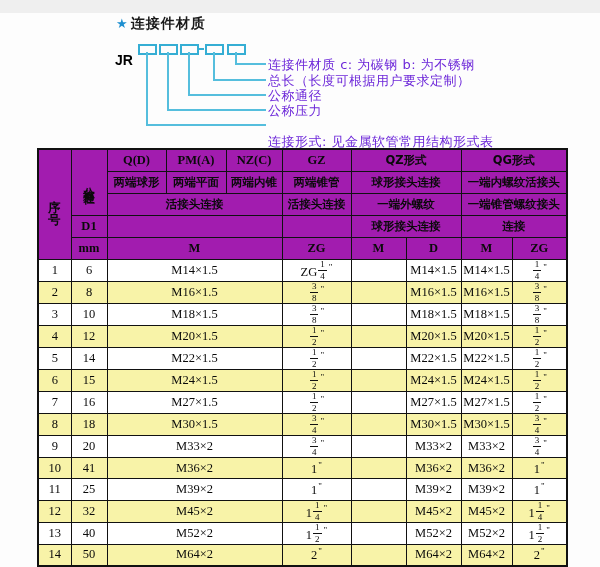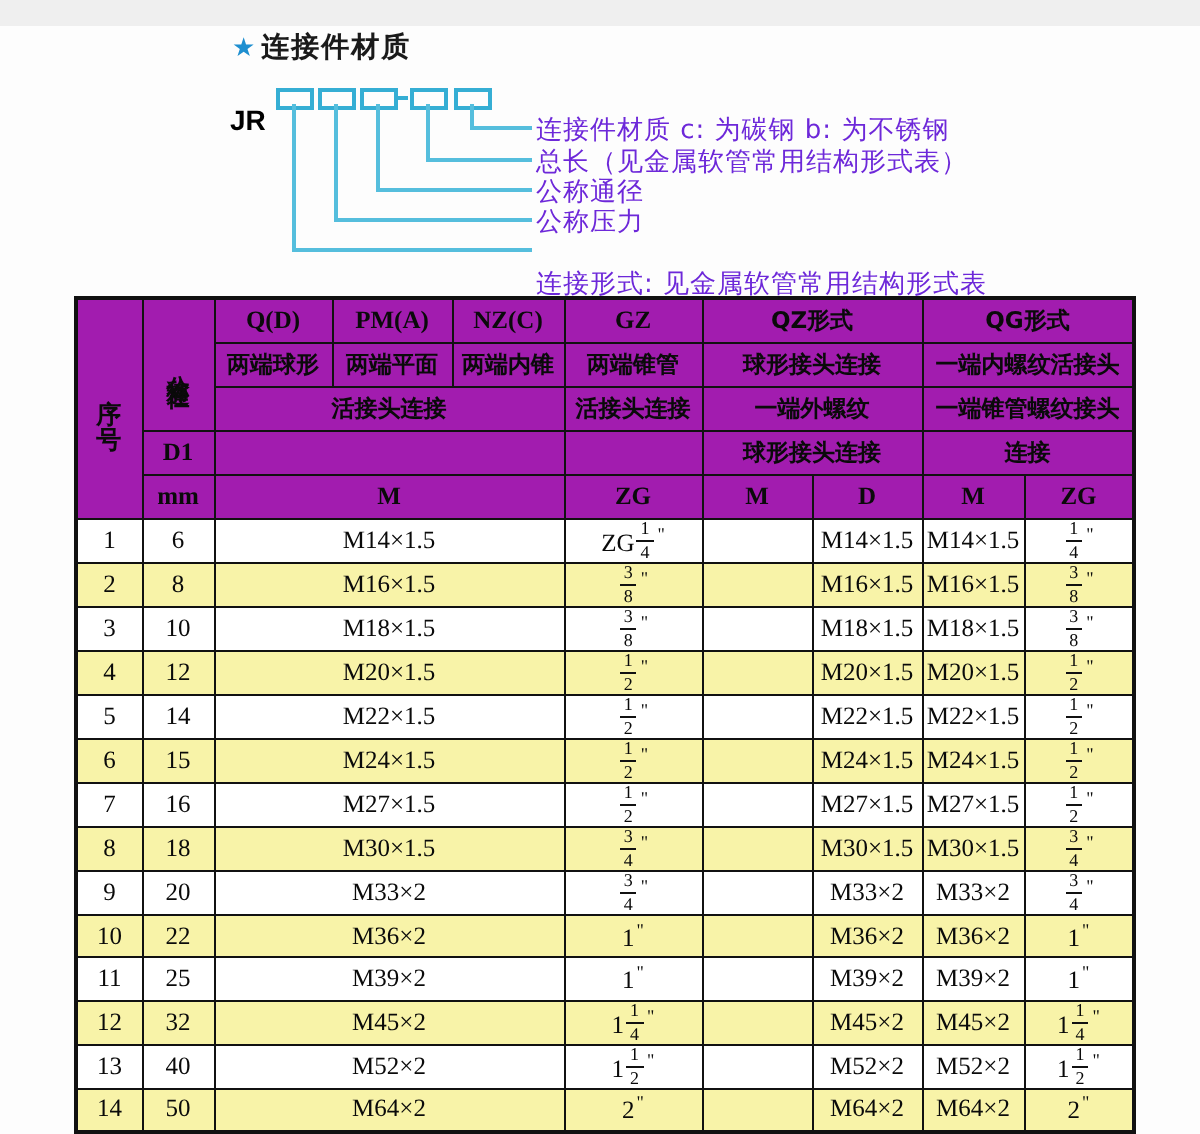--- a/index.html
+++ b/index.html
@@ -46,21 +46,21 @@
   <div id="diagram-layer">
       <div class="code-box" style="left: 138px;"></div>
       <div class="code-box" style="left: 159px;"></div>
       <div class="code-box" style="left: 180px;"></div>
       <div class="code-box" style="left: 205px;"></div>
       <div class="code-box" style="left: 227px;"></div>
       <div class="code-dash" style="left: 197px;"></div>
       <div class="l-line" style="left: 235px; top: 52px; width: 29px; height: 11px;"></div>
       <div class="code-label" style="top: 56px;">连接件材质  c: 为碳钢  b: 为不锈钢</div>
       <div class="l-line" style="left: 213px; top: 52px; width: 51px; height: 27px;"></div>
-      <div class="code-label" style="top: 72px;">总长（见金属软管常用结构形式表）</div>
+      <div class="code-label" style="top: 72px;">总长（长度可根据用户要求定制）</div>
       <div class="l-line" style="left: 188px; top: 52px; width: 76px; height: 42px;"></div>
       <div class="code-label" style="top: 87px;">公称通径</div>
       <div class="l-line" style="left: 167px; top: 52px; width: 97px; height: 57px;"></div>
       <div class="code-label" style="top: 102px; text-align: center;">公称压力</div>
       <div class="l-line" style="left: 146px; top: 52px; width: 118px; height: 72px;"></div>
       <div class="code-label" style="top: 117px; margin-top: 16px;">连接形式: 见金属软管常用结构形式表</div>
     </div>
 
 
   <table class="ref">
@@ -204,21 +204,21 @@
           <td><span>20</span></td>
           <td colspan="3"><span>M33×2</span></td>
           <td><span class="frac"><span class="num">3</span><span class="den">4</span></span><span class="inch">"</span></td>
           <td></td>
           <td><span>M33×2</span></td>
           <td><span>M33×2</span></td>
           <td><span class="frac"><span class="num">3</span><span class="den">4</span></span><span class="inch">"</span></td>
         </tr>
         <tr class="alt">
           <td><span>10</span></td>
-          <td><span>22</span></td>
+          <td><span>41</span></td>
           <td colspan="3"><span>M36×2</span></td>
           <td><span>1</span><span class="inch">"</span></td>
           <td></td>
           <td><span>M36×2</span></td>
           <td><span>M36×2</span></td>
           <td><span>1</span><span class="inch">"</span></td>
         </tr>
         <tr>
           <td><span>11</span></td>
           <td><span>25</span></td>

